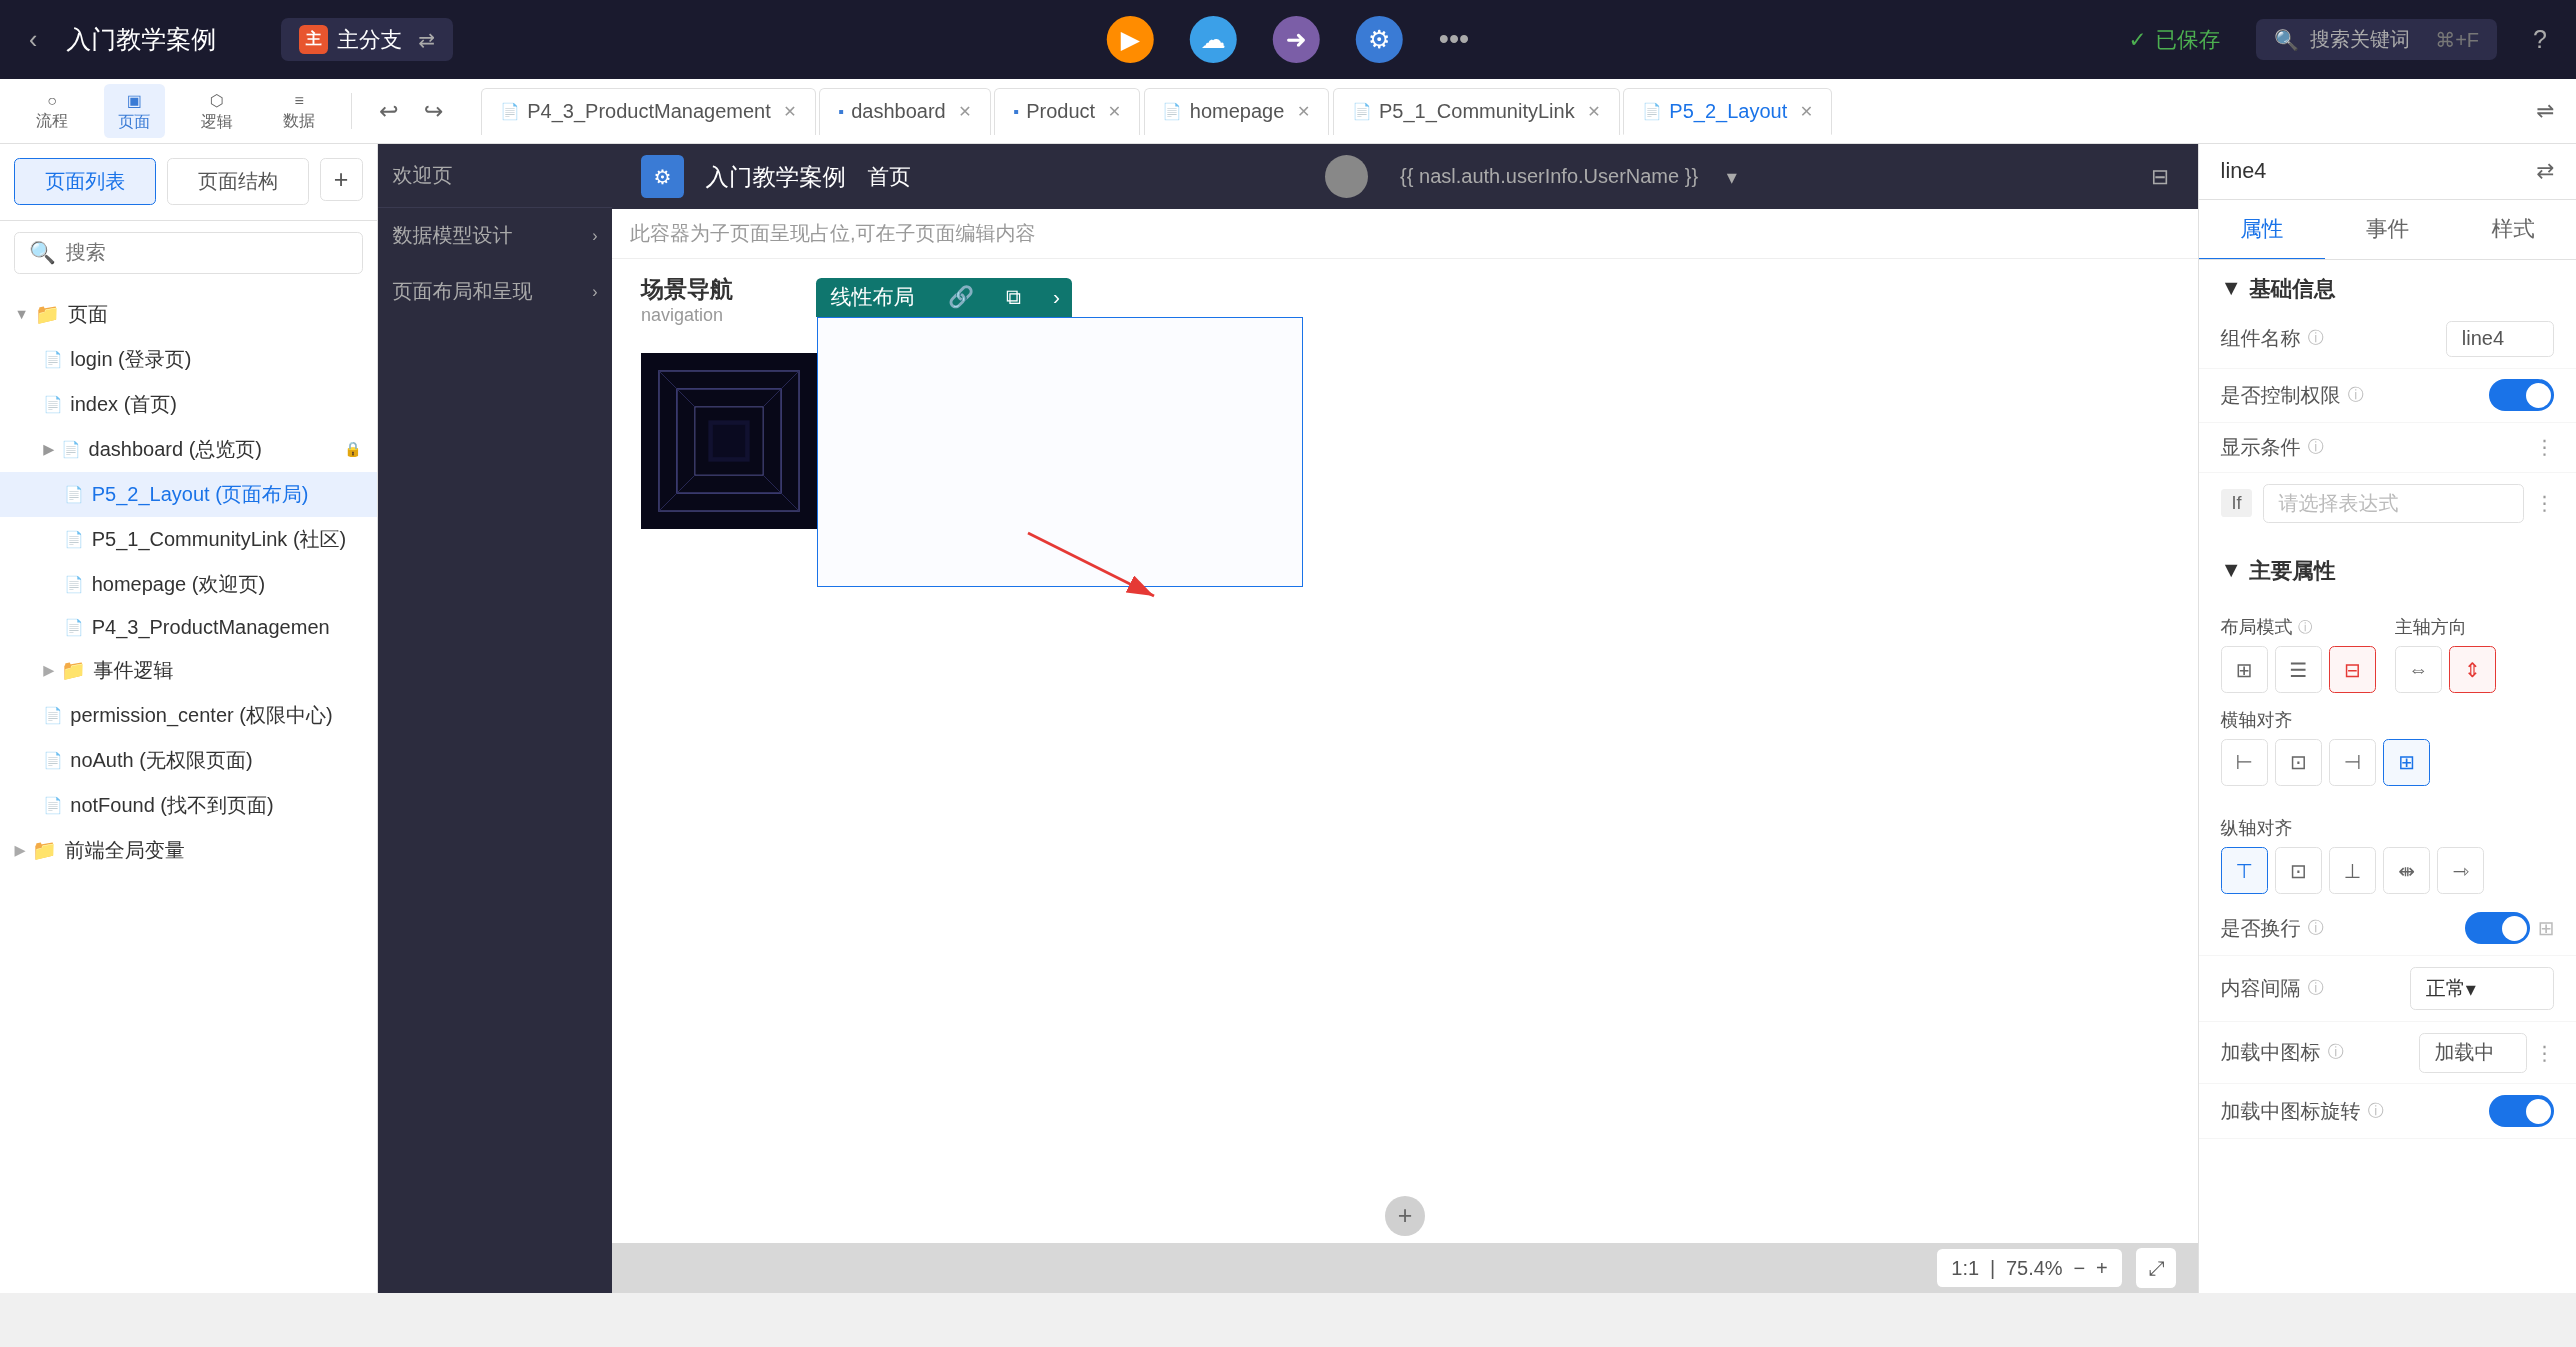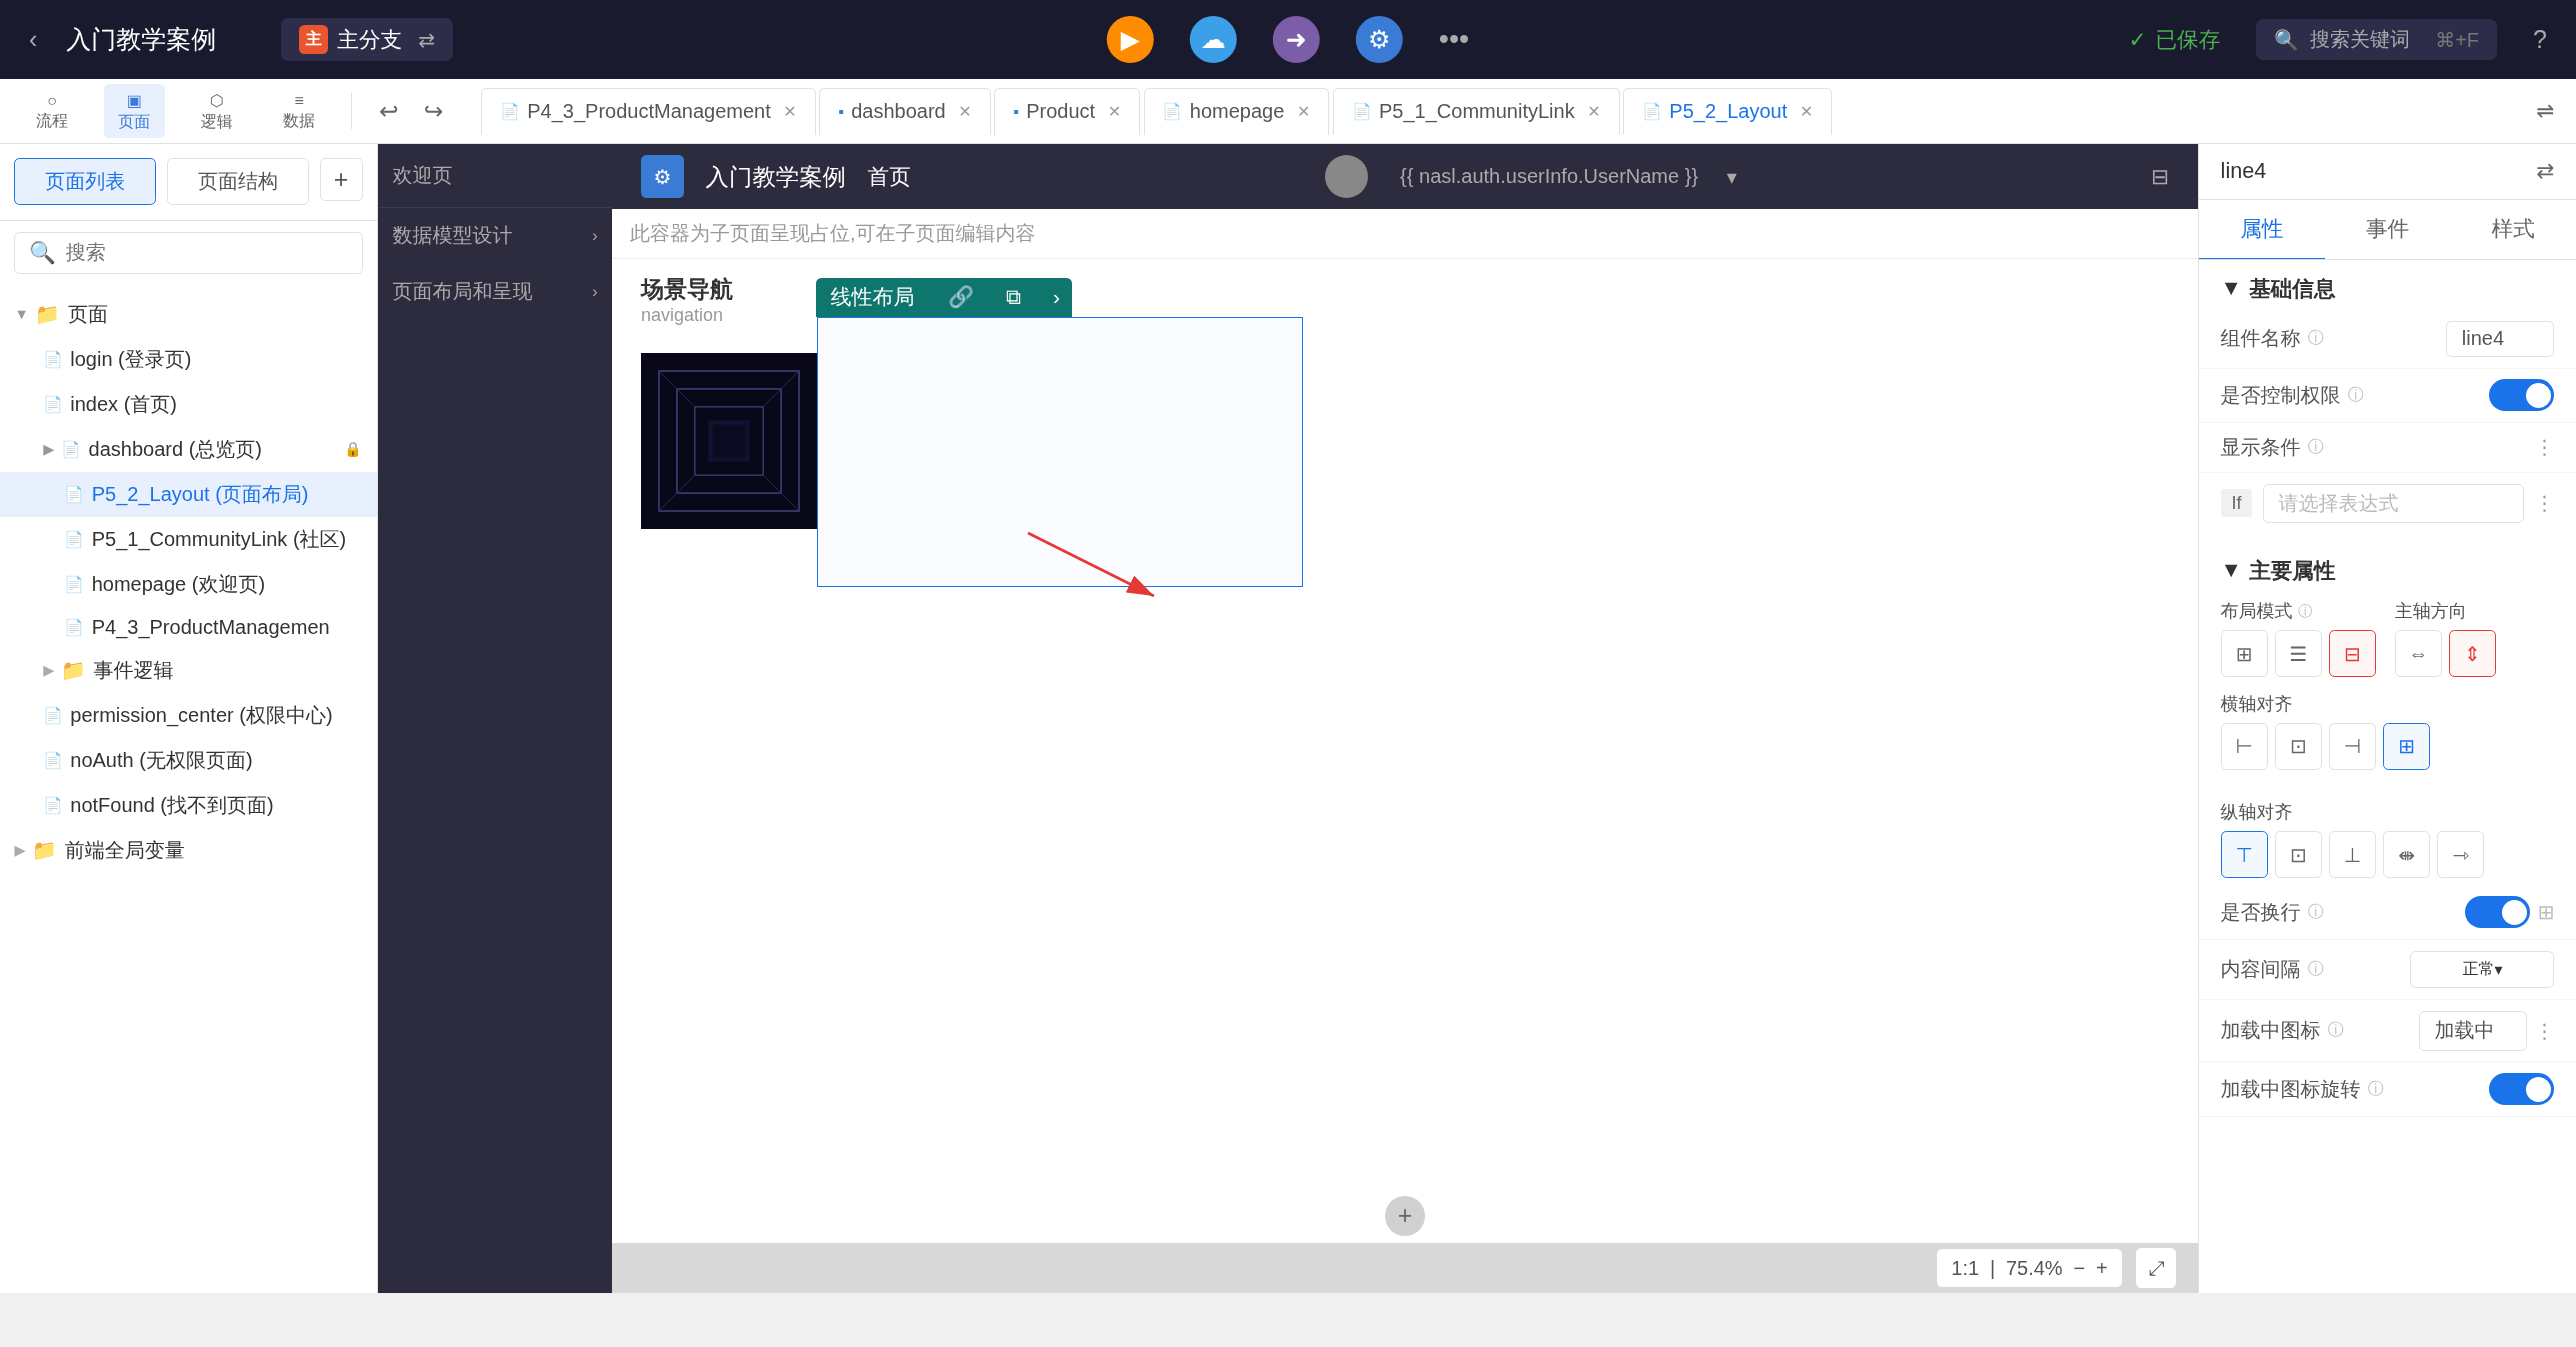--- a/index.html
+++ b/index.html
@@ -284,23 +284,23 @@
       display: flex; gap: 7.2px; flex-wrap: wrap;
     }
     .align-btn {
       width: 47px; height: 47px; border: 0.9px solid #e0e0e0; border-radius: 5.4px;
       display: flex; align-items: center; justify-content: center;
       font-size: 20px; color: #666; cursor: pointer;
     }
     .align-btn.active { border-color: #1a73e8; background: rgba(26,115,232,0.05); color: #1a73e8; }
 
     .select-field {
-      display: flex; align-items: center; justify-content: center;
+      display: flex; align-items: center; justify-content: flex-start;
       border: 0.9px solid #e0e0e0; border-radius: 5.4px; padding: 7.2px 14.4px;
-      font-size: 16px; color: #333; cursor: pointer; min-width: 144px;
+      font-size: 20px; color: #333; cursor: pointer; min-width: 144px;
     }
 
     .canvas-wrapper {
       display: flex;
       flex: 1;
       overflow: hidden;
     }
 
     
     ::-webkit-scrollbar { width: 7.2px; }
@@ -648,21 +648,21 @@
             <span style="font-size:14.4px;color:#bbb;">ⓘ</span>
           </div>
           <div class="layout-modes">
             <div class="layout-mode-btn" title="grid">⊞</div>
             <div class="layout-mode-btn" title="list">☰</div>
             <div class="layout-mode-btn active" title="flex" style="border-color:#e53935;color:#e53935;">⊟</div>
           </div>
         </div>
 
         <div style="flex:1;">
-          <div style="font-size:18px;color:#555;margin-bottom:7.2px;">主轴方向</div>
+          <div style="font-size:18px;color:#555;margin-bottom:7.2px;margin-top:16px;">主轴方向</div>
           <div class="axis-btns">
             <div class="axis-btn">⇔</div>
             <div class="axis-btn active" style="border-color:#e53935;color:#e53935;">⇕</div>
           </div>
         </div>
       </div>
 
       <div style="padding:7.2px 21.6px;">
         <div style="font-size:18px;color:#555;margin-bottom:7.2px;">横轴对齐</div>
         <div class="cross-align-btns">

